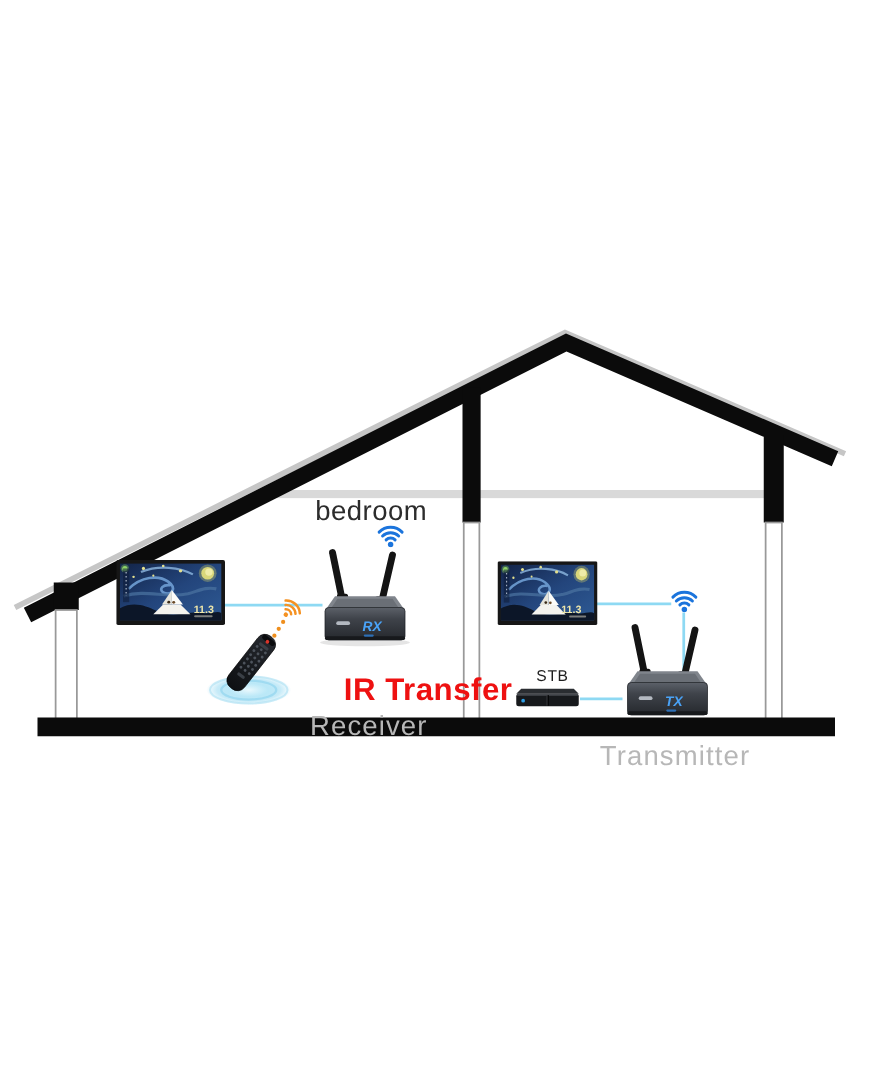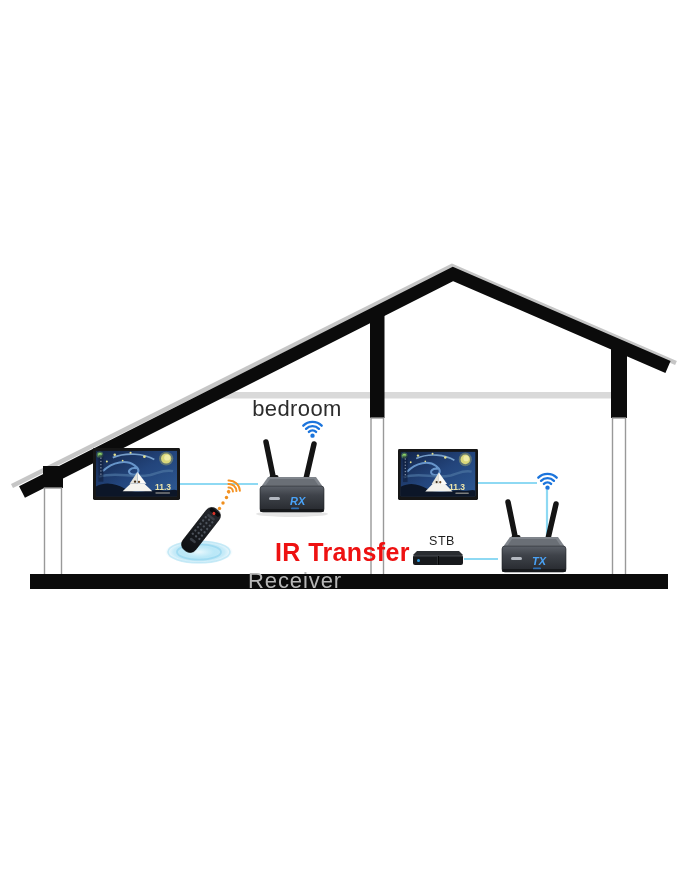--- a/index.html
+++ b/index.html
@@ -183,14 +183,15 @@
   <div class="overlay room-label" style="left:297px;top:397px;">bedroom</div>
 
   <div class="overlay ir-label" style="left:233px;top:539px;margin-left:42px;">IR Transfer</div>
 
   <div class="overlay stb-label" style="left:442px;top:535px;">STB</div>
 
   <div class="overlay tv-badge" style="left:155px;top:483px;">11.3</div>
   <div class="overlay tv-badge" style="left:449px;top:483px;">11.3</div>
 
   <div class="overlay floor-label" style="left:295px;top:569px;text-align:center;">Receiver</div>
+  <div class="overlay floor-label" style="left:540px;top:593px;">Transmitter</div>
 
 </div>
 
 </body></html>

